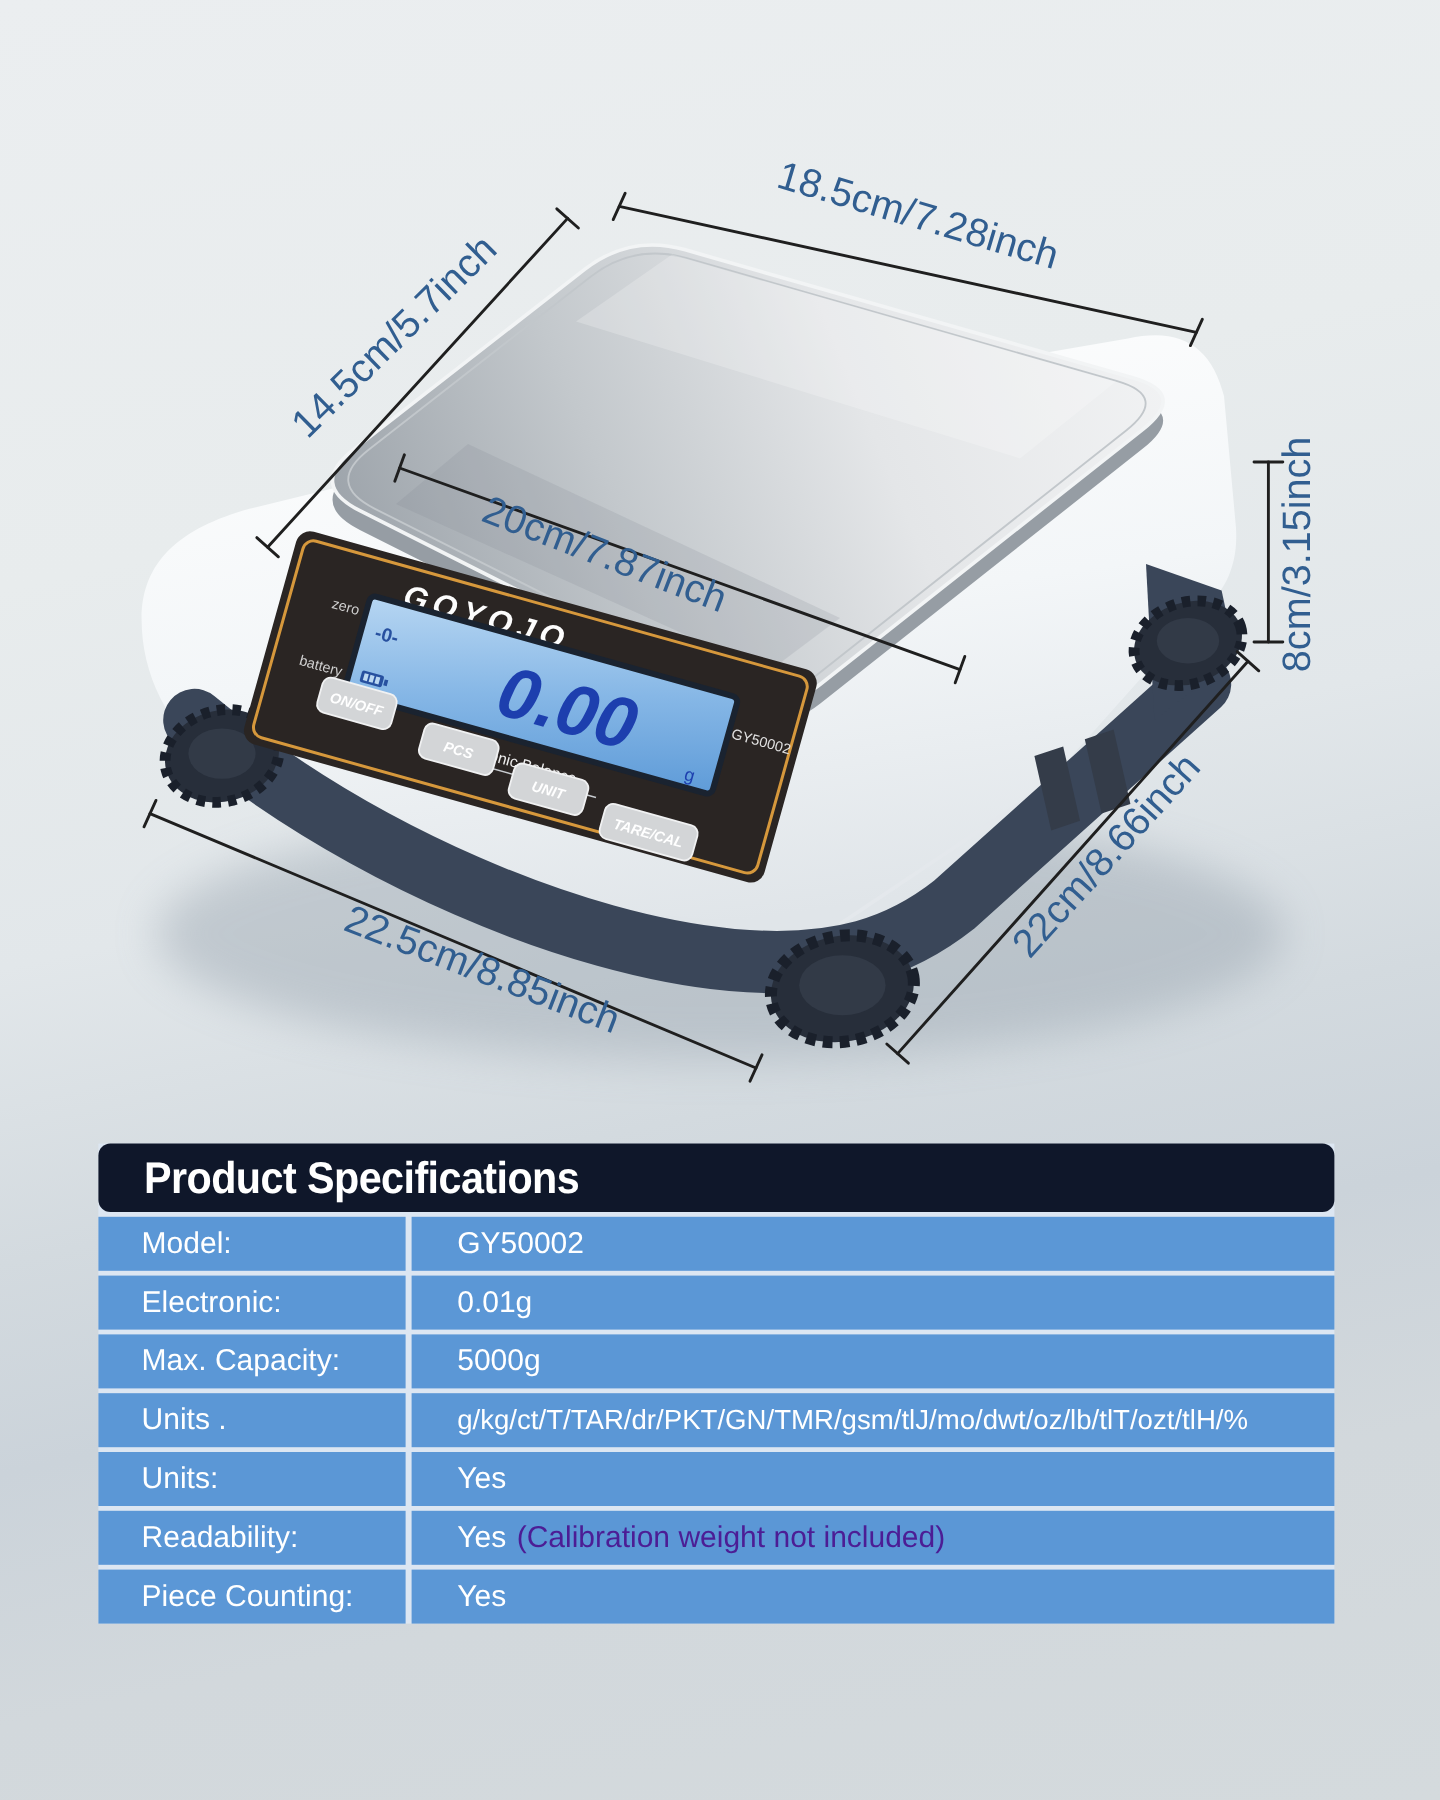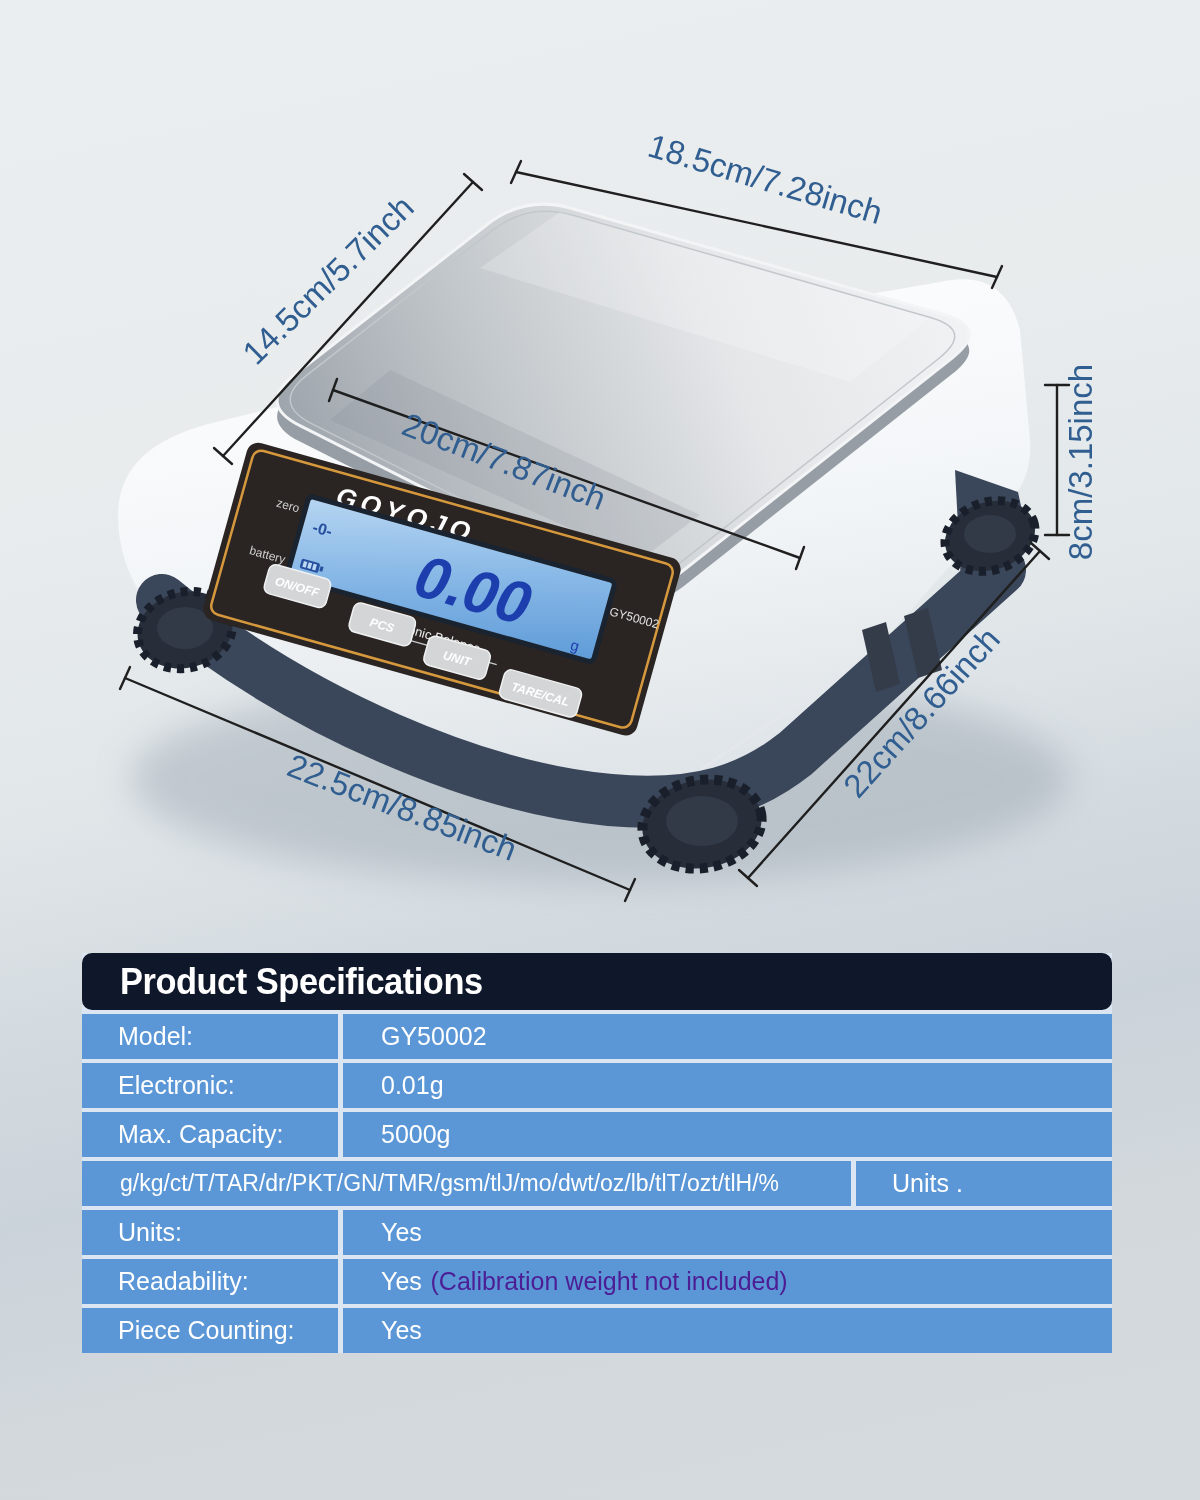--- a/index.html
+++ b/index.html
@@ -183,24 +183,24 @@
           <span>0.01g</span>
         </div>
     </div>
     <div class="spec-row">
       <div class="cell cell-label">Max. Capacity:</div>
       <div class="cell cell-value">
           <span>5000g</span>
         </div>
     </div>
     <div class="spec-row row-units">
+      <div class="cell cell-label">Units .</div>
       <div class="cell cell-value">
           <span>g/kg/ct/T/TAR/dr/PKT/GN/TMR/gsm/tlJ/mo/dwt/oz/lb/tlT/ozt/tlH/%</span>
         </div>
-      <div class="cell cell-label">Units .</div>
     </div>
     <div class="spec-row">
       <div class="cell cell-label">Units:</div>
       <div class="cell cell-value">
           <span>Yes</span>
         </div>
     </div>
     <div class="spec-row">
       <div class="cell cell-label">Readability:</div>
       <div class="cell cell-value">

